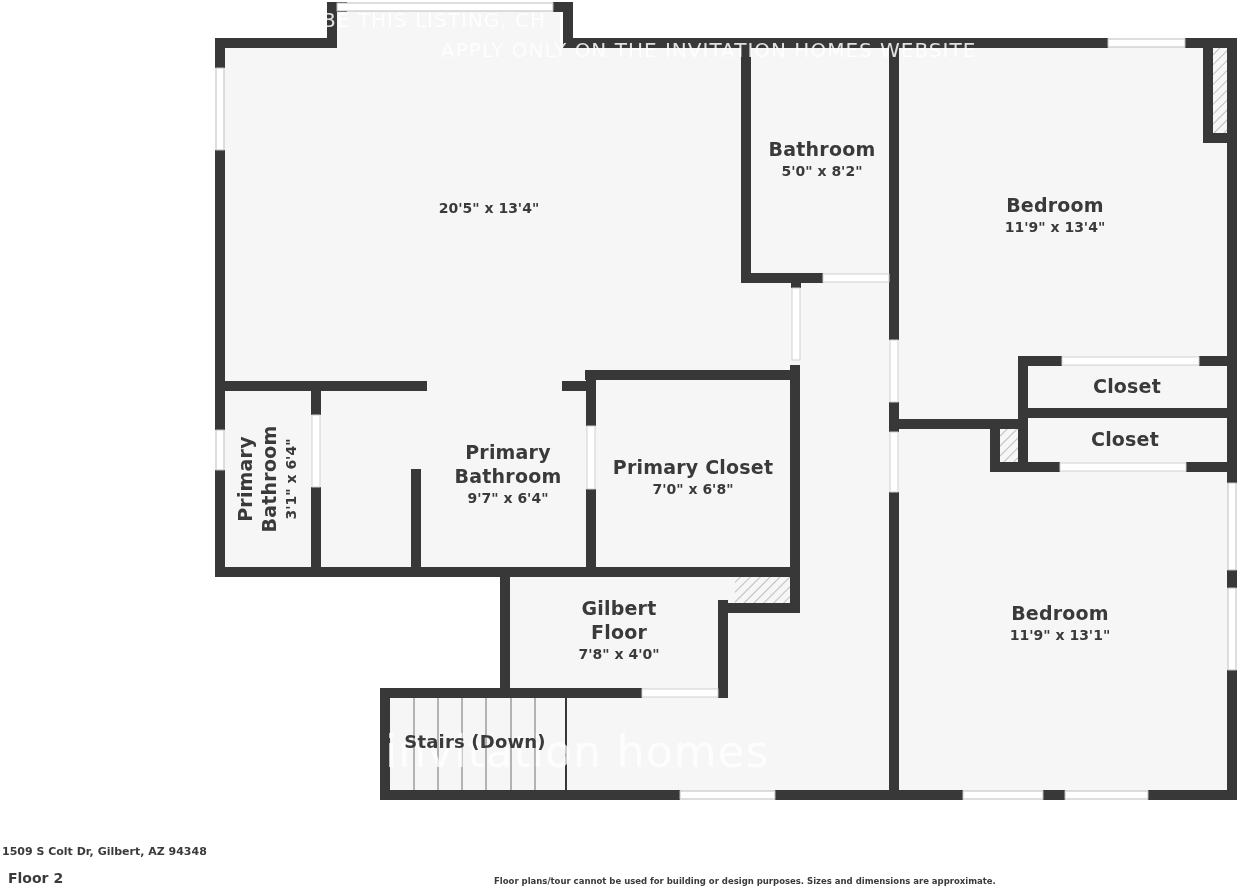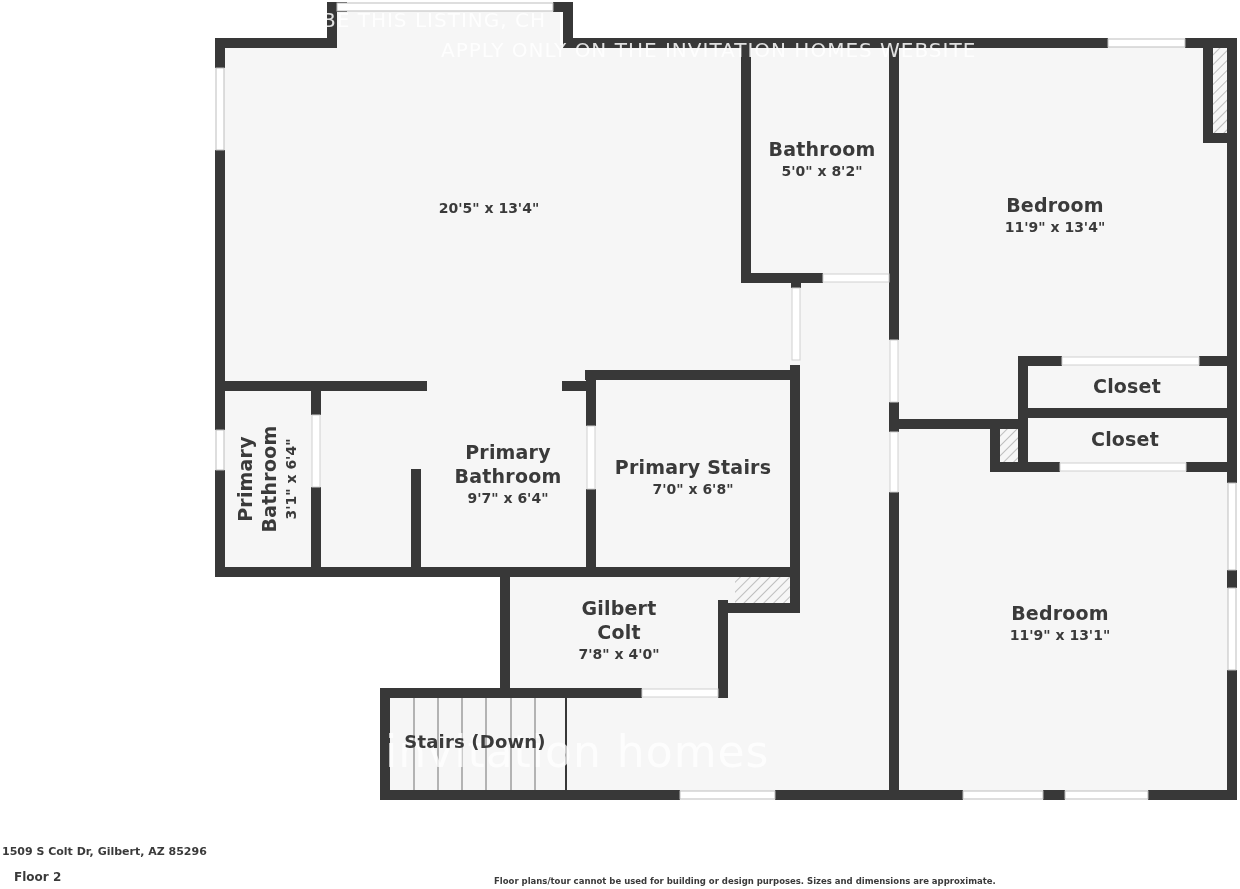--- a/index.html
+++ b/index.html
@@ -5,21 +5,21 @@
   html, body { margin: 0; padding: 0; background: #ffffff; }
   body { width: 1240px; height: 889px; position: relative; overflow: hidden; font-family: "DejaVu Sans", sans-serif; }
   #plan { position: absolute; left: 0; top: 0; width: 1240px; height: 889px; }
   .room-label { position: absolute; text-align: center; color: #3a3a3a; font-weight: bold; transform: translate(-50%, -50%); white-space: nowrap; line-height: 1.25; }
   .room-name { font-size: 19px; display: block; letter-spacing: 0.2px; }
   .room-dim { font-size: 14px; display: block; font-weight: bold; margin-top: 1px; }
   .vertical { transform: translate(-50%, -50%) rotate(-90deg); }
   .watermark { position: absolute; color: rgba(255,255,255,0.85); font-size: 20px; letter-spacing: 1px; white-space: nowrap; font-weight: normal; }
   .watermark-logo { position: absolute; color: rgba(255,255,255,0.75); font-size: 44px; white-space: nowrap; font-weight: normal; letter-spacing: 1px; }
   .footer-address { position: absolute; left: 2px; top: 845px; font-size: 11px; font-weight: bold; color: #3a3a3a; }
-  .footer-floor { position: absolute; left: 14px; top: 870px; font-size: 12px; font-weight: bold; color: #3a3a3a; }
+  .footer-floor { position: absolute; left: 8px; top: 870px; font-size: 14px; font-weight: bold; color: #3a3a3a; }
   .footer-disclaimer { position: absolute; left: 494px; top: 876px; font-size: 8.5px; font-weight: bold; color: #3a3a3a; }
 </style>
 </head>
 <body>
 
 <svg id="plan" viewBox="0 0 1240 889" xmlns="http://www.w3.org/2000/svg">
   <defs>
     <pattern id="hatch" patternUnits="userSpaceOnUse" width="7" height="7" patternTransform="rotate(45)">
       <rect width="7" height="7" fill="#f6f6f6"></rect>
       <line x1="0" y1="0" x2="0" y2="7" stroke="#9a9a9a" stroke-width="1.2"></line>
@@ -176,34 +176,34 @@
   <span class="room-dim">3'1" x 6'4"</span>
 </div>
 
 <div class="room-label" style="left:508px; top:474px;">
   <span class="room-name">Primary</span>
   <span class="room-name">Bathroom</span>
   <span class="room-dim">9'7" x 6'4"</span>
 </div>
 
 <div class="room-label" style="left:693px; top:477px;">
-  <span class="room-name">Primary Stairs</span>
+  <span class="room-name">Primary Closet</span>
   <span class="room-dim">7'0" x 6'8"</span>
 </div>
 
 <div class="room-label" style="left:1060px; top:623px;">
   <span class="room-name">Bedroom</span>
   <span class="room-dim">11'9" x 13'1"</span>
 </div>
 
 <div class="room-label" style="left:619px; top:630px;">
   <span class="room-name">Gilbert</span>
-  <span class="room-name">Colt</span>
+  <span class="room-name">Floor</span>
   <span class="room-dim">7'8" x 4'0"</span>
 </div>
 
 <div class="room-label" style="left:475px; top:742px;">
   <span class="room-name" style="font-size:18px;">Stairs (Down)</span>
 </div>
 
-<div class="footer-address">1509 S Colt Dr, Gilbert, AZ 85296</div>
+<div class="footer-address">1509 S Colt Dr, Gilbert, AZ 94348</div>
 <div class="footer-floor">Floor 2</div>
 <div class="footer-disclaimer">Floor plans/tour cannot be used for building or design purposes. Sizes and dimensions are approximate.</div>
 
 </body></html>

